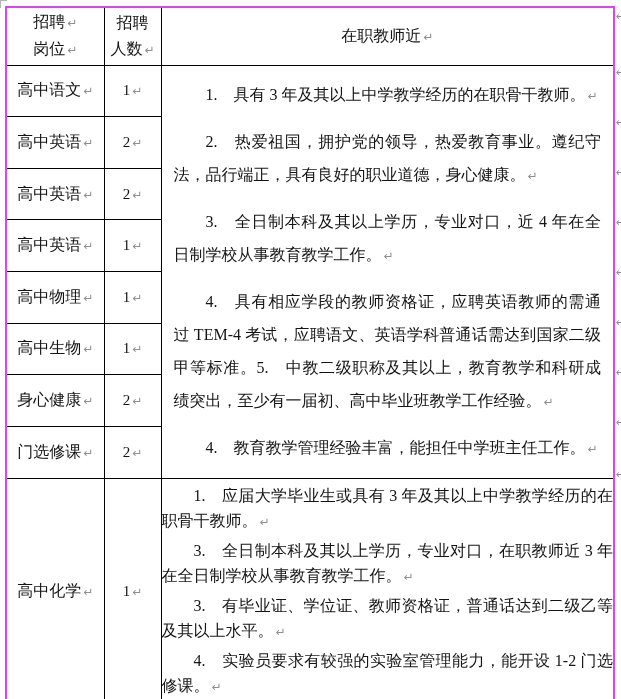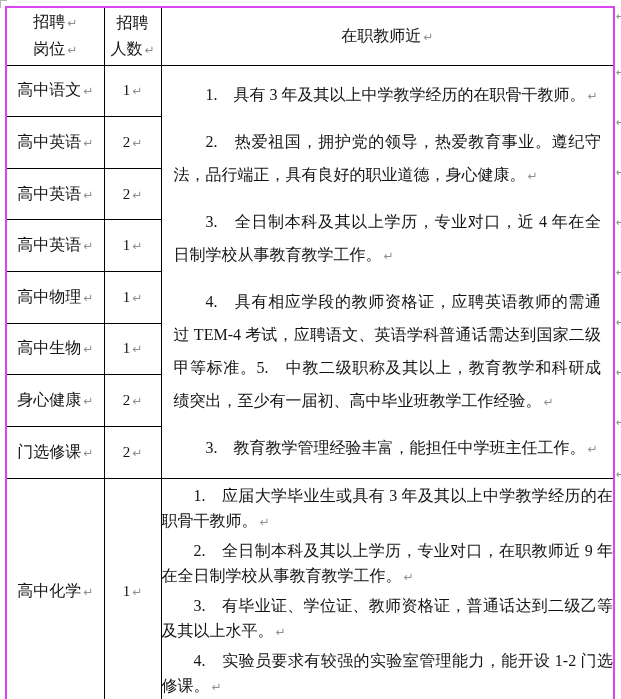--- a/index.html
+++ b/index.html
@@ -121,21 +121,21 @@
     </tr>
 
     <tr class="subject-row">
       <td class="cell-center"><span>高中语文</span><span class="pmark">↵</span></td>
       <td class="count-cell"><span>1</span><span class="pmark">↵</span></td>
       <td class="cond-cell cond-main" rowspan="8">
         <p><span>1.　具有 3 年及其以上中学教学经历的在职骨干教师。</span><span class="pmark">↵</span></p>
         <p><span>2.　热爱祖国，拥护党的领导，热爱教育事业。遵纪守法，品行端正，具有良好的职业道德，身心健康。</span><span class="pmark">↵</span></p>
         <p><span>3.　全日制本科及其以上学历，专业对口，近 4 年在全日制学校从事教育教学工作。</span><span class="pmark">↵</span></p>
         <p><span>4.　具有相应学段的教师资格证，应聘英语教师的需通过 TEM-4 考试，应聘语文、英语学科普通话需达到国家二级甲等标准。5.　中教二级职称及其以上，教育教学和科研成绩突出，至少有一届初、高中毕业班教学工作经验。</span><span class="pmark">↵</span></p>
-        <p><span>3.　教育教学管理经验丰富，能担任中学班主任工作。</span><span class="pmark">↵</span></p>
+        <p><span>4.　教育教学管理经验丰富，能担任中学班主任工作。</span><span class="pmark">↵</span></p>
       </td>
     </tr>
     <tr class="subject-row">
       <td class="cell-center"><span>高中英语</span><span class="pmark">↵</span></td>
       <td class="count-cell"><span>2</span><span class="pmark">↵</span></td>
     </tr>
     <tr class="subject-row">
       <td class="cell-center"><span>高中英语</span><span class="pmark">↵</span></td>
       <td class="count-cell"><span>2</span><span class="pmark">↵</span></td>
     </tr>
@@ -158,21 +158,21 @@
     <tr class="subject-row">
       <td class="cell-center"><span>门选修课</span><span class="pmark">↵</span></td>
       <td class="count-cell"><span>2</span><span class="pmark">↵</span></td>
     </tr>
 
     <tr class="bottom-row">
       <td class="cell-center"><span>高中化学</span><span class="pmark">↵</span></td>
       <td class="count-cell"><span>1</span><span class="pmark">↵</span></td>
       <td class="cond-cell cond-bottom">
         <p><span>1.　应届大学毕业生或具有 3 年及其以上中学教学经历的在职骨干教师。</span><span class="pmark">↵</span></p>
-        <p><span>2.　全日制本科及其以上学历，专业对口，在职教师近 9 年在全日制学校从事教育教学工作。</span><span class="pmark">↵</span></p>
+        <p><span>3.　全日制本科及其以上学历，专业对口，在职教师近 3 年在全日制学校从事教育教学工作。</span><span class="pmark">↵</span></p>
         <p><span>3.　有毕业证、学位证、教师资格证，普通话达到二级乙等及其以上水平。</span><span class="pmark">↵</span></p>
         <p><span>4.　实验员要求有较强的实验室管理能力，能开设 1-2 门选修课。</span><span class="pmark">↵</span></p>
       </td>
     </tr>
   </tbody>
     </table>
 
 <span class="row-end-mark" style="top: 10px;">↵</span>
     <span class="row-end-mark" style="top: 66px;">↵</span>
     <span class="row-end-mark" style="top: 116px;">↵</span>

